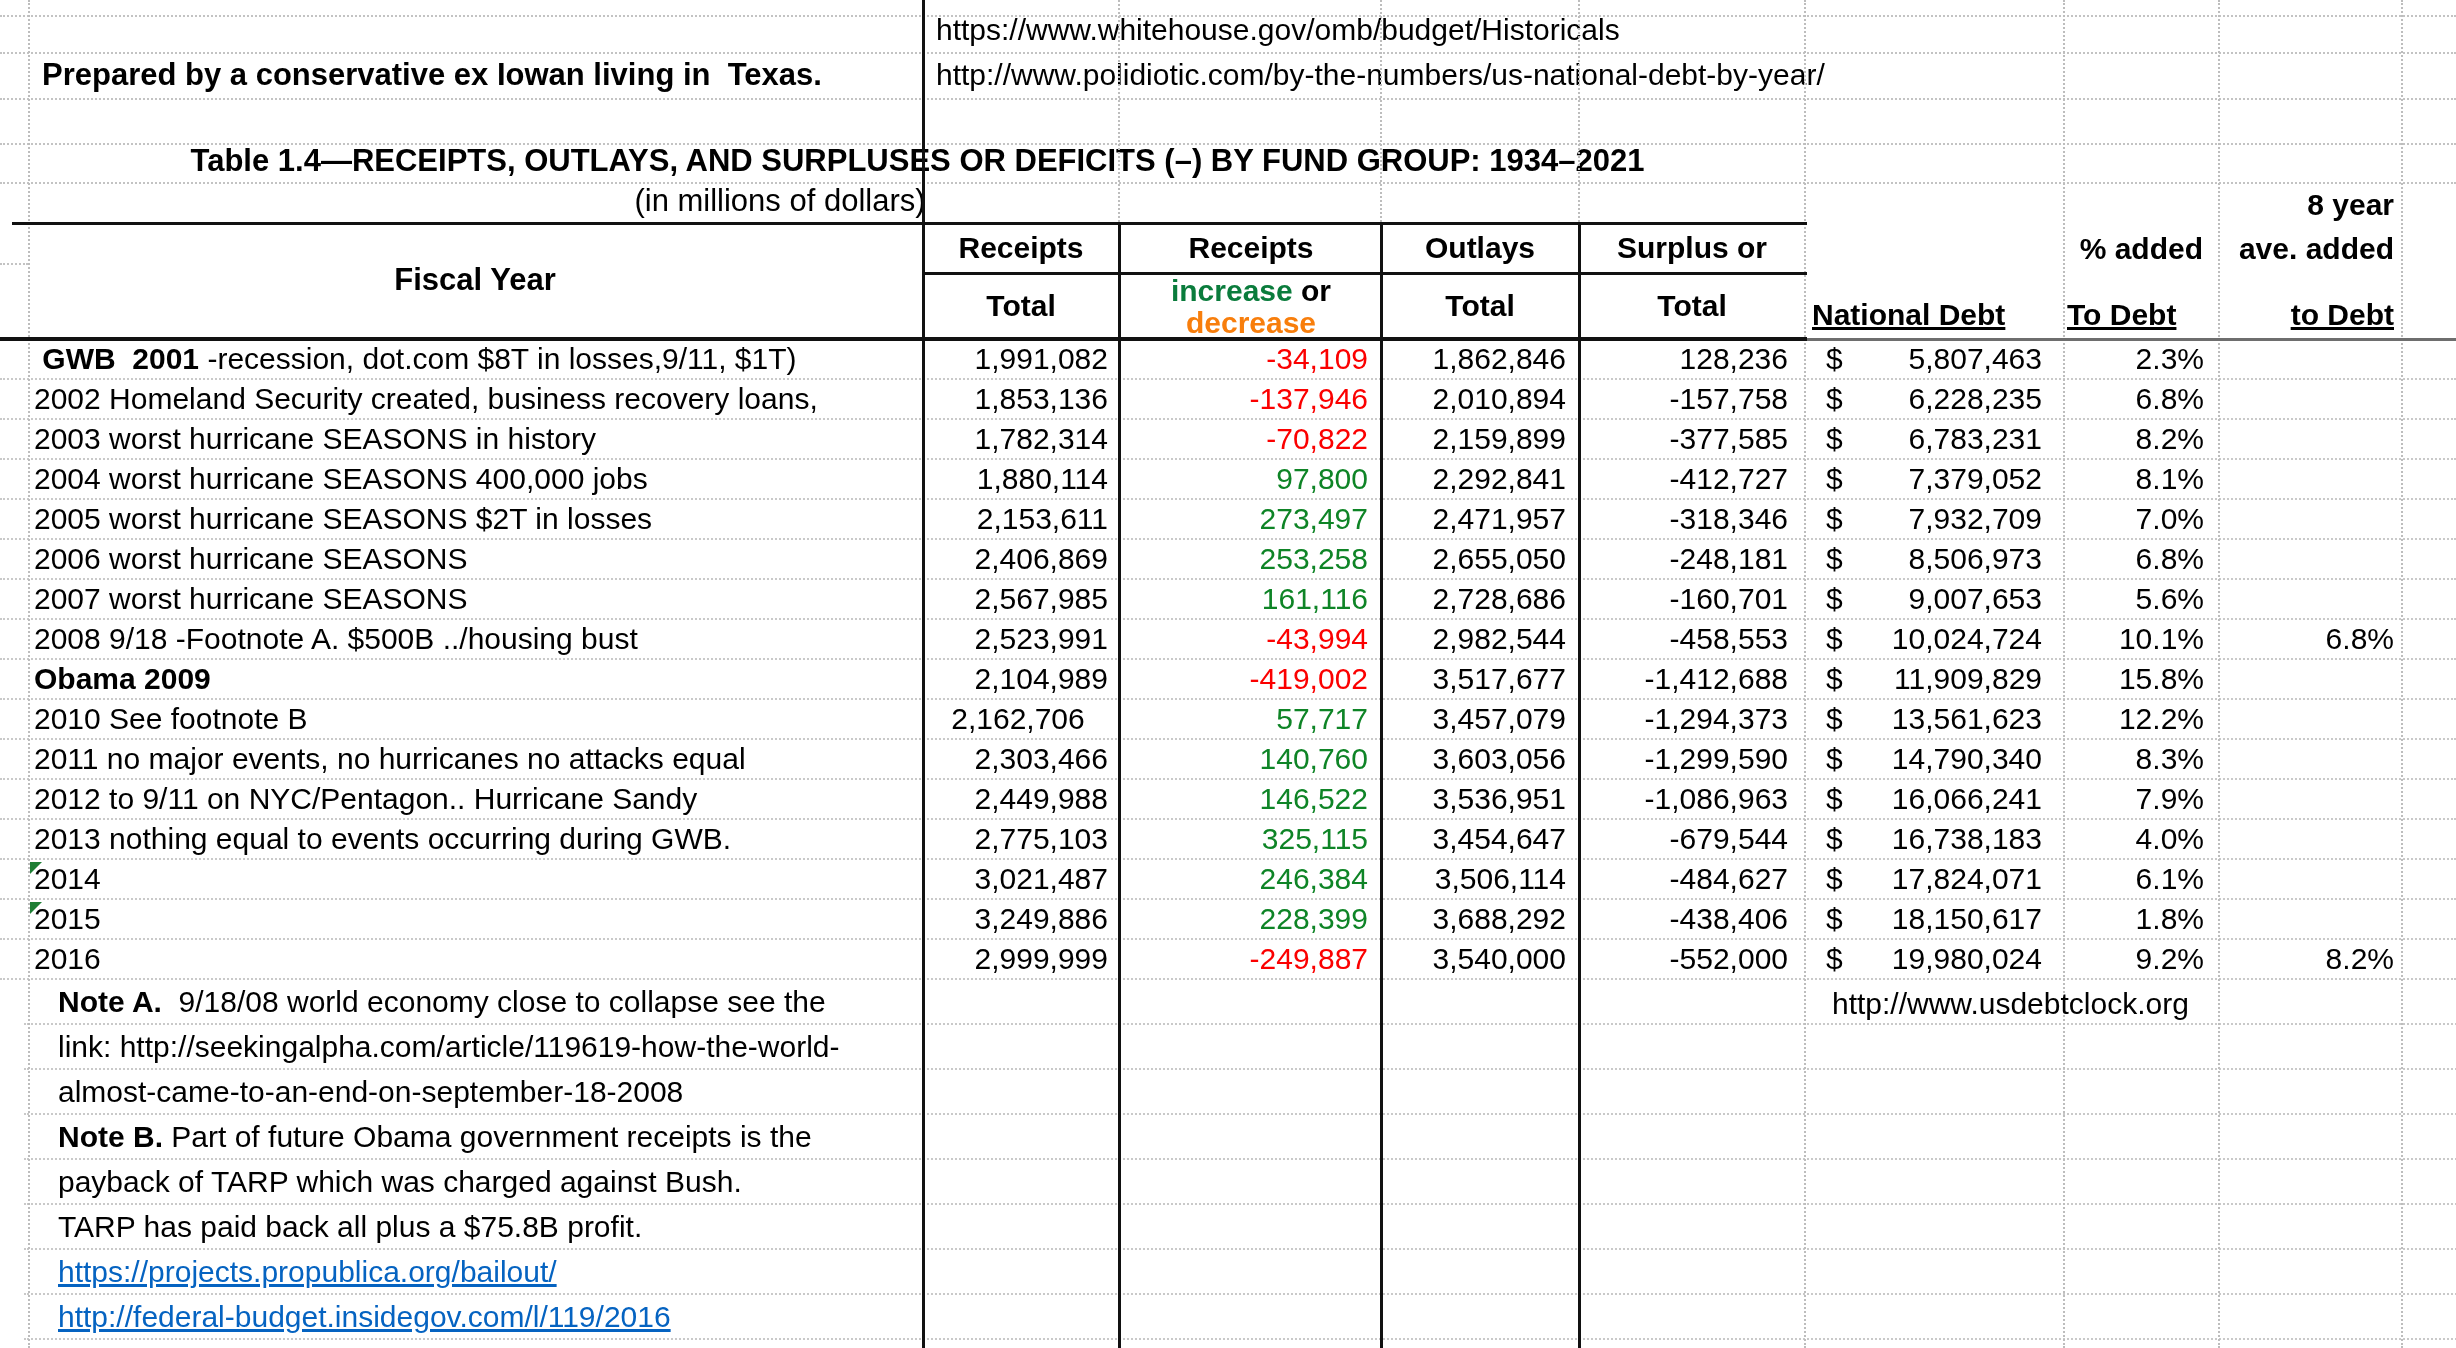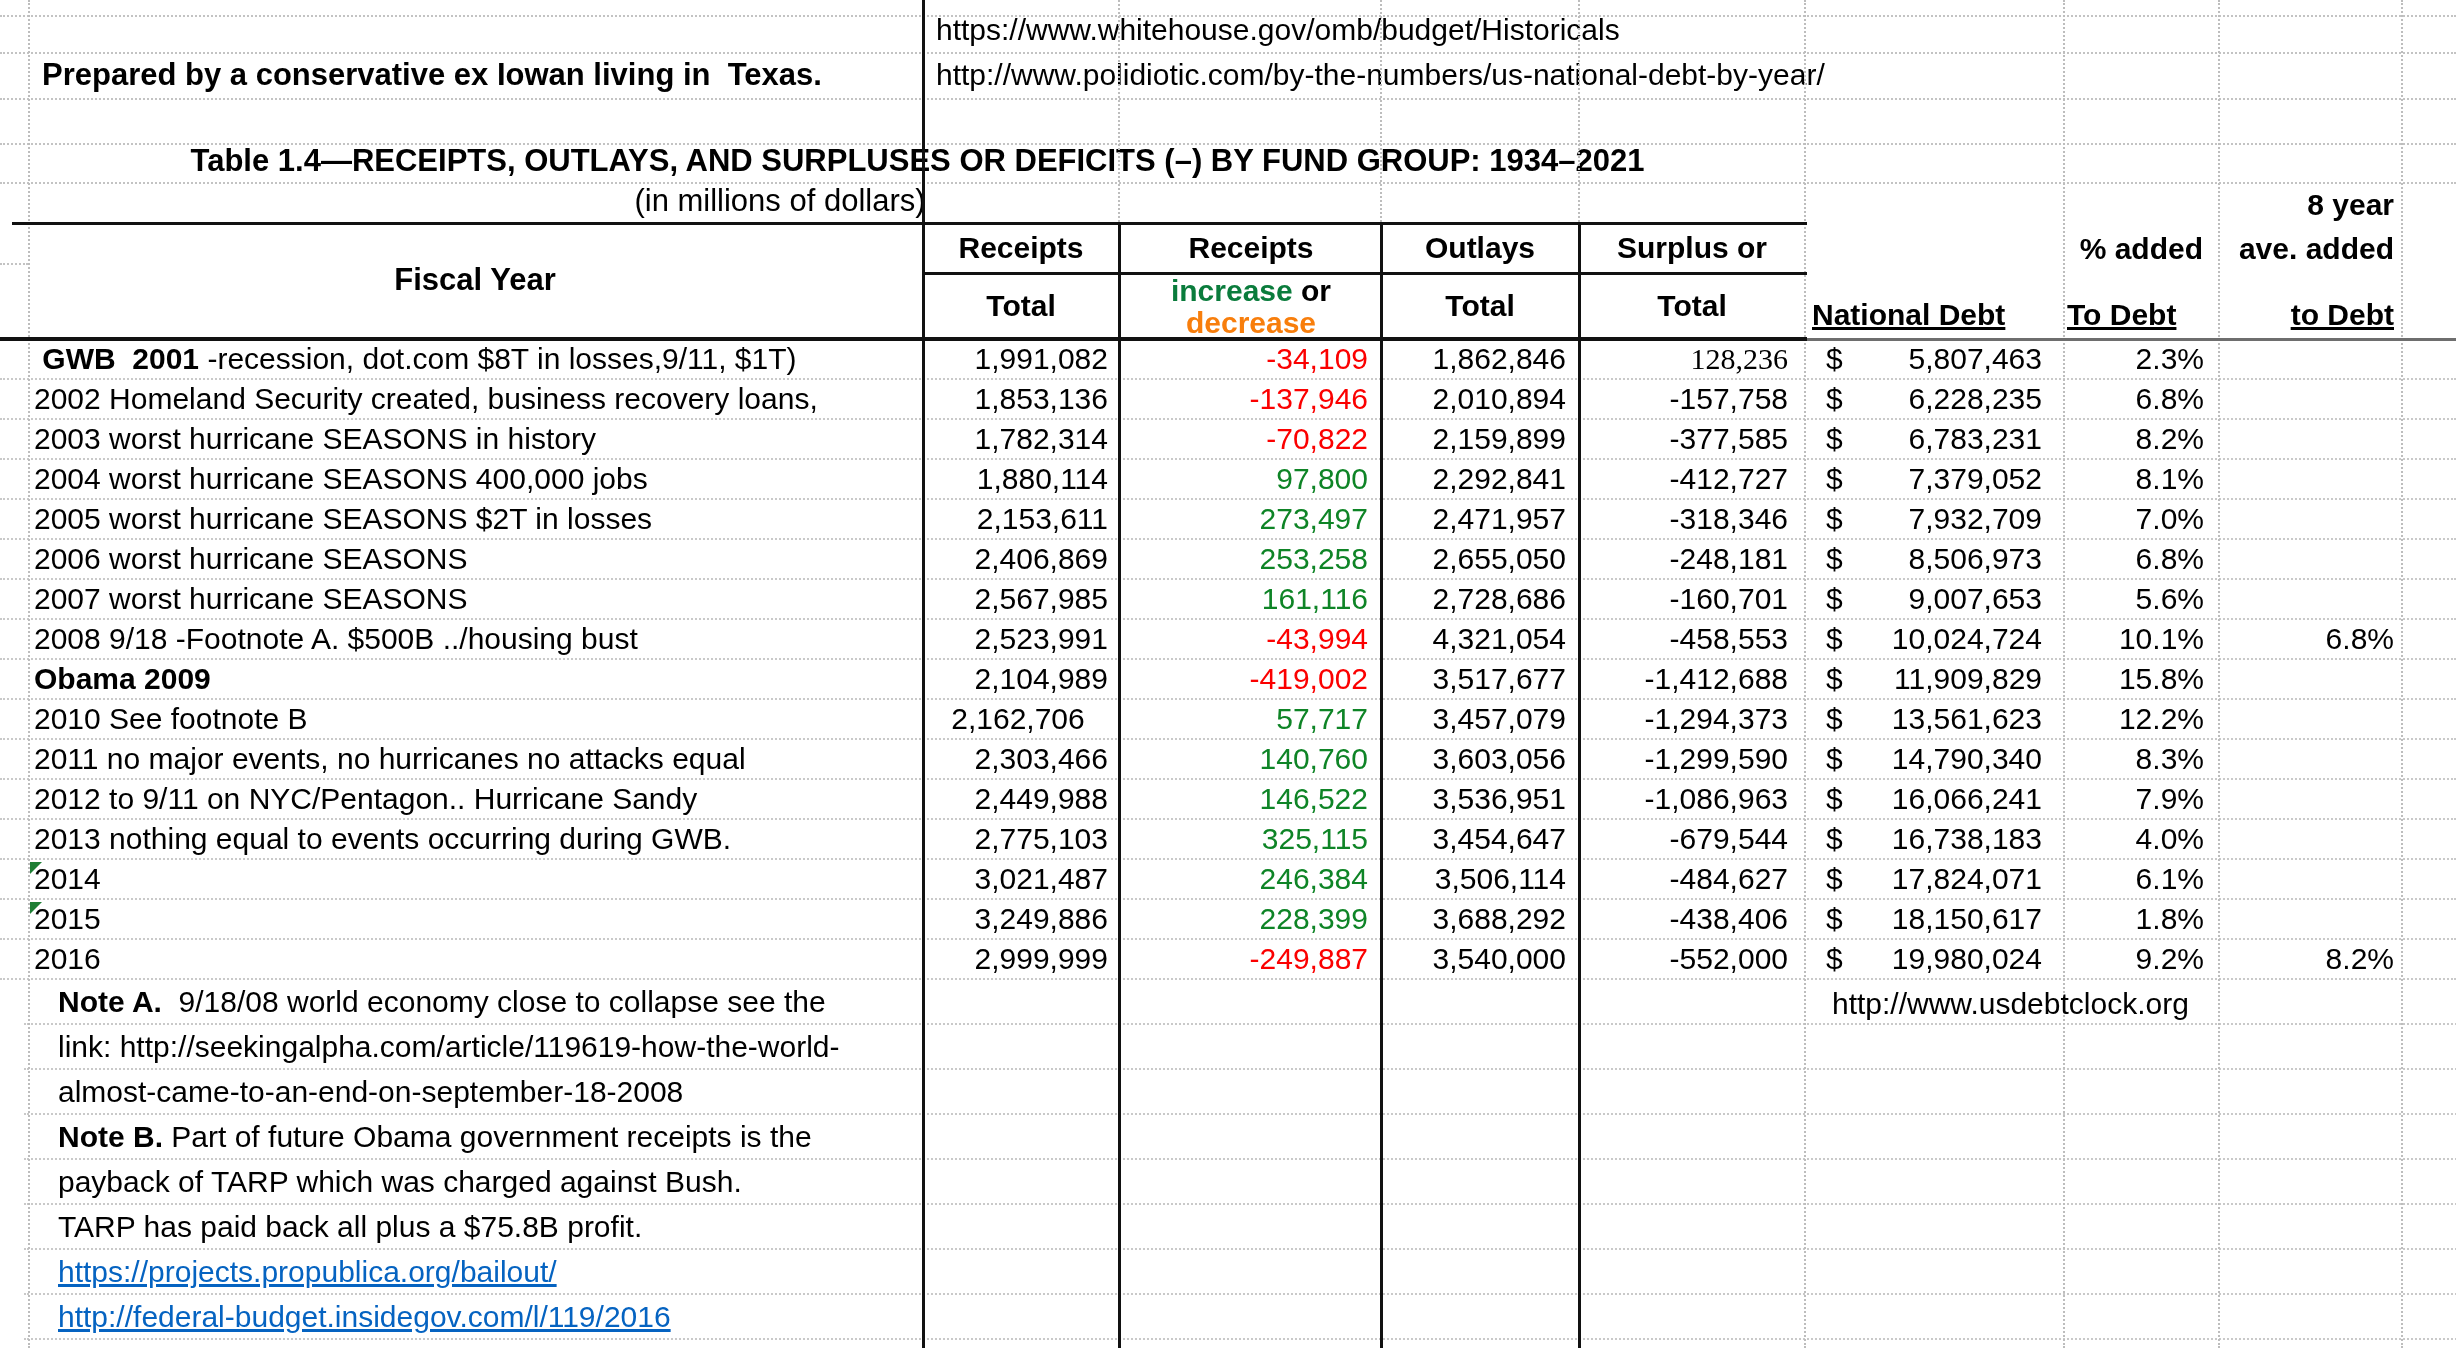--- a/index.html
+++ b/index.html
@@ -92,21 +92,21 @@
   <div class="hdr u" style="left:1812px;top:294px;width:250px;height:42px;line-height:42px;">National Debt</div>
   <div class="hdr u" style="left:2067px;top:294px;width:140px;height:42px;line-height:42px;">To Debt</div>
   <div class="hdr rt u" style="left:2222px;top:294px;width:172px;height:42px;line-height:42px;">to Debt</div>
 
   <div id="rows">
       <div class="data-row" style="top: 340px;">
         <span class="cell pre" style="left: 34px; width: 880px;"><b> GWB  2001</b> -recession, dot.com $8T in losses,9/11, $1T)</span>
         <span class="cell num" style="left: 928px; width: 180px;">1,991,082</span>
         <span class="cell num neg" style="left: 1124px; width: 244px;">-34,109</span>
         <span class="cell num" style="left: 1386px; width: 180px;">1,862,846</span>
-        <span class="cell num" style="left: 1584px; width: 204px; font-family: Liberation Serif, serif;">128,236</span>
+        <span class="cell num" style="left: 1584px; width: 204px;">128,236</span>
         <span class="cell " style="left: 1826px; width: 30px;">$</span>
         <span class="cell num" style="left: 1850px; width: 192px;">5,807,463</span>
         <span class="cell num" style="left: 2067px; width: 137px;">2.3%</span>
       </div>
       <div class="data-row" style="top: 380px;">
         <span class="cell pre" style="left: 34px; width: 880px;">2002 Homeland Security created, business recovery loans,</span>
         <span class="cell num" style="left: 928px; width: 180px;">1,853,136</span>
         <span class="cell num neg" style="left: 1124px; width: 244px;">-137,946</span>
         <span class="cell num" style="left: 1386px; width: 180px;">2,010,894</span>
         <span class="cell num" style="left: 1584px; width: 204px;">-157,758</span>
@@ -161,21 +161,21 @@
         <span class="cell num" style="left: 1386px; width: 180px;">2,728,686</span>
         <span class="cell num" style="left: 1584px; width: 204px;">-160,701</span>
         <span class="cell " style="left: 1826px; width: 30px;">$</span>
         <span class="cell num" style="left: 1850px; width: 192px;">9,007,653</span>
         <span class="cell num" style="left: 2067px; width: 137px;">5.6%</span>
       </div>
       <div class="data-row" style="top: 620px;">
         <span class="cell pre" style="left: 34px; width: 880px;">2008 9/18 -Footnote A. $500B ../housing bust</span>
         <span class="cell num" style="left: 928px; width: 180px;">2,523,991</span>
         <span class="cell num neg" style="left: 1124px; width: 244px;">-43,994</span>
-        <span class="cell num" style="left: 1386px; width: 180px;">4,321,054</span>
+        <span class="cell num" style="left: 1386px; width: 180px;">2,982,544</span>
         <span class="cell num" style="left: 1584px; width: 204px;">-458,553</span>
         <span class="cell " style="left: 1826px; width: 30px;">$</span>
         <span class="cell num" style="left: 1850px; width: 192px;">10,024,724</span>
         <span class="cell num" style="left: 2067px; width: 137px;">10.1%</span>
         <span class="cell num" style="left: 2222px; width: 172px;">6.8%</span>
       </div>
       <div class="data-row" style="top: 660px;">
         <span class="cell pre" style="left: 34px; width: 880px;"><b>Obama 2009</b></span>
         <span class="cell num" style="left: 928px; width: 180px;">2,104,989</span>
         <span class="cell num neg" style="left: 1124px; width: 244px;">-419,002</span>

